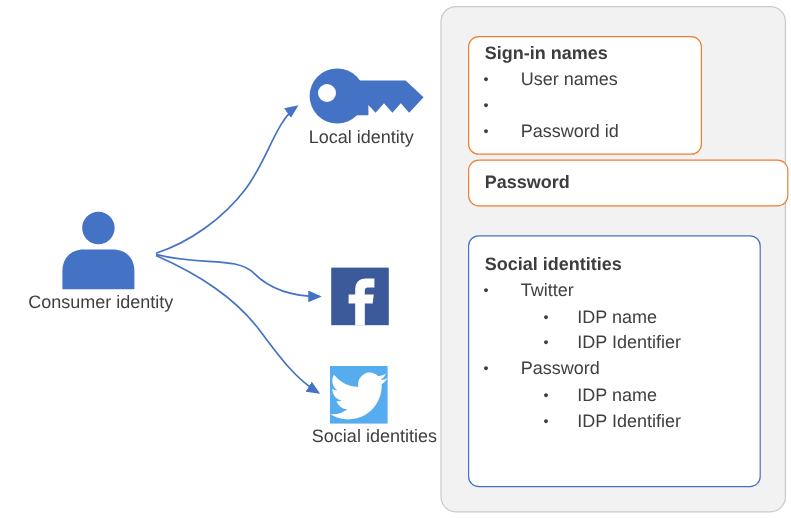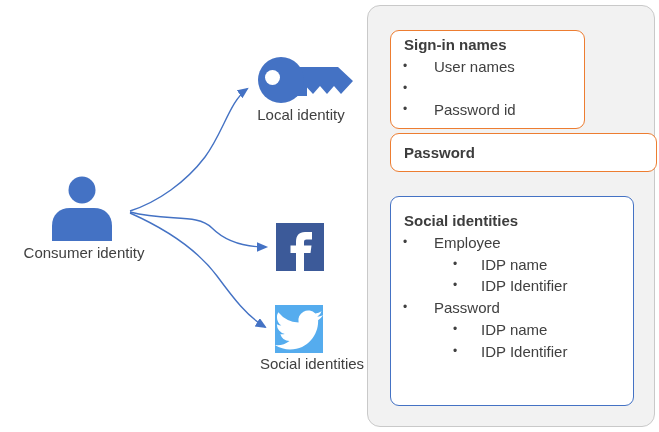--- a/index.html
+++ b/index.html
@@ -88,21 +88,21 @@
   </div>
 
   <div class="wbox orange box-password">
     <div class="box-title" style="padding-left:0;">Password</div>
   </div>
 
   <div class="wbox blue box-social">
     <div class="box-title">Social identities</div>
     <div class="li">
       <span class="bullet">•</span>
-      <span>Employee</span>
+      <span>Twitter</span>
     </div>
     <div class="li sub">
       <span class="bullet">•</span>
       <span>IDP name</span>
     </div>
     <div class="li sub">
       <span class="bullet">•</span>
       <span>IDP Identifier</span>
     </div>
     <div class="li">

